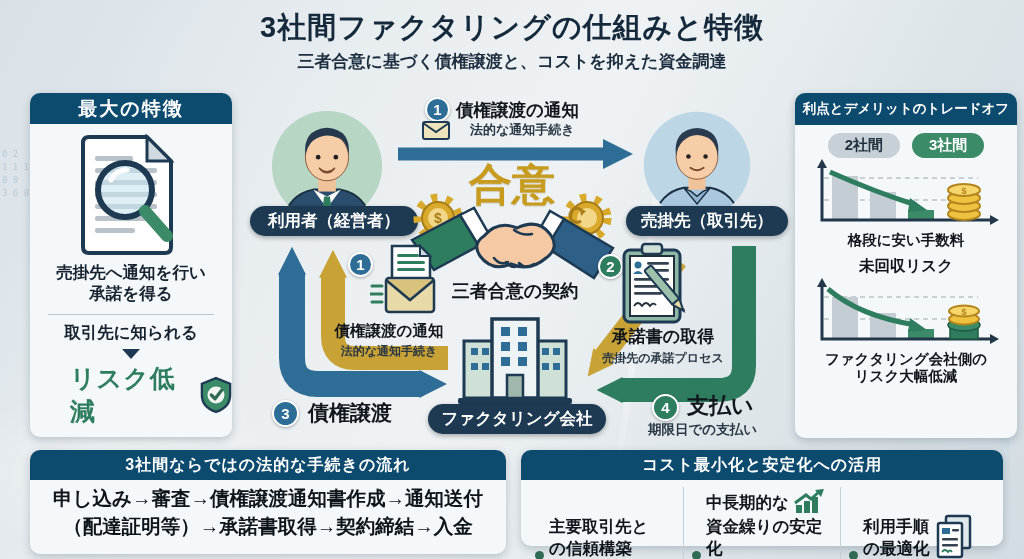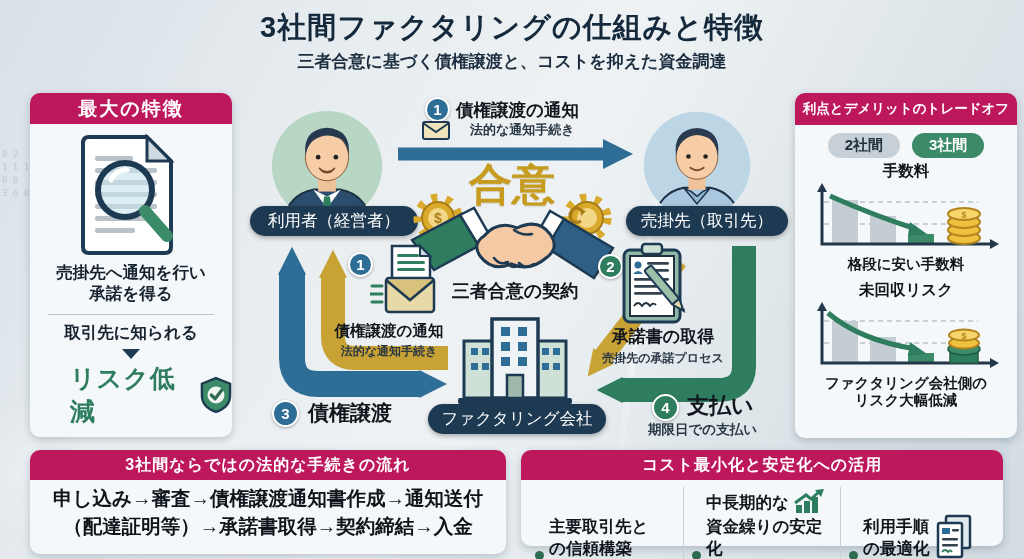--- a/index.html
+++ b/index.html
@@ -9,33 +9,33 @@
   .glow{position:absolute;pointer-events:none;}
   .glow.g1{left:640px;top:80px;width:6px;height:420px;background:linear-gradient(180deg,rgba(255,255,255,0),rgba(255,255,255,.55),rgba(255,255,255,0));transform:rotate(8deg);}
   .glow.g2{left:1000px;top:60px;width:10px;height:460px;background:linear-gradient(180deg,rgba(255,255,255,0),rgba(186,214,226,.6),rgba(255,255,255,0));}
   .glow.g3{left:-40px;top:380px;width:320px;height:180px;background:radial-gradient(closest-side,rgba(255,255,255,.5),rgba(255,255,255,0));}
   .bg-digits{position:absolute;left:2px;top:148px;font-family:"DejaVu Sans Mono",monospace;font-size:9px;line-height:13px;color:rgba(140,170,190,.45);white-space:pre-line;}
   
   .title{position:absolute;left:0;top:8px;width:100%;text-align:center;font-size:29px;font-weight:800;color:#15293c;letter-spacing:1px;}
   .subtitle{position:absolute;left:0;top:50px;width:100%;text-align:center;font-size:17px;font-weight:700;color:#1b2d3e;}
   
   .panel{position:absolute;background:#f5f8fa;border-radius:10px;box-shadow:0 3px 8px rgba(20,40,60,.22);}
-  .panel-head{background:#be185d;color:#fff;font-weight:800;text-align:center;border-radius:10px 10px 0 0;}
+  .panel-head{background:#0c4a6e;color:#fff;font-weight:800;text-align:center;border-radius:10px 10px 0 0;}
   
   .left-panel{left:30px;top:93px;width:202px;height:344px;display:flex;flex-direction:column;}
   .left-panel .panel-head{height:31px;line-height:31px;font-size:19px;letter-spacing:2px;}
   .doc-icon{display:block;margin:8px auto 2px;}
   .feature-text{margin:2px 4px 0;text-align:center;font-size:16.5px;font-weight:800;color:#16222e;line-height:1.3;}
   .lp-divider{border:none;border-top:1.5px solid #b9c6ce;margin:9px 18px 7px;}
   .known-text{text-align:center;font-size:16.5px;font-weight:800;color:#16222e;}
   .tri-down{width:0;height:0;margin:5px auto 2px;border-left:9px solid transparent;border-right:9px solid transparent;border-top:10px solid #1d3a52;}
   .risk-row{display:flex;align-items:center;justify-content:center;gap:6px;margin-top:1px;}
   .risk-text{font-size:25px;font-weight:800;color:#2e7d5f;letter-spacing:1px;margin-left:40px;}
   
-  .pill{position:absolute;background:#1d3a52;color:#fff;font-weight:400;text-align:center;border-radius:18px;padding:4px 6px;font-size:16.5px;box-shadow:0 2px 5px rgba(0,0,0,.3);white-space:nowrap;}
+  .pill{position:absolute;background:#1d3a52;color:#fff;font-weight:700;text-align:center;border-radius:18px;padding:4px 6px;font-size:16.5px;box-shadow:0 2px 5px rgba(0,0,0,.3);white-space:nowrap;}
   .num{position:absolute;width:25px;height:25px;border-radius:50%;color:#fff;font-weight:800;font-size:15px;display:flex;align-items:center;justify-content:center;border:2px solid #fff;box-shadow:0 1px 3px rgba(0,0,0,.3);box-sizing:border-box;}
   .num.blue{background:#2e6e96;}
   .num.green{background:#2e7d5f;}
   .step-title{position:absolute;font-weight:800;color:#10161c;white-space:nowrap;}
   .step-sub{position:absolute;font-weight:700;color:#2a3744;white-space:nowrap;}
   .abs{position:absolute;}
   .agree-word{position:absolute;left:452px;top:156px;width:120px;text-align:center;font-size:43px;font-weight:800;color:#c79c1e;text-shadow:0 1px 1px rgba(120,80,0,.25);}
   .agree-caption{position:absolute;left:425px;top:279px;width:180px;text-align:center;font-size:18px;font-weight:800;color:#10161c;}
   
   .right-panel{left:795px;top:93px;width:222px;height:345px;display:flex;flex-direction:column;}
@@ -292,21 +292,20 @@
     <rect x="8" y="83" width="114" height="6" rx="2" fill="#1d3a52"></rect>
   </svg>
   <div class="pill" style="left:428px;top:404px;width:166px;font-size:16.5px;">ファクタリング会社</div>
 
   <aside class="panel right-panel">
     <div class="panel-head">利点とデメリットのトレードオフ</div>
     <div class="badge-row">
       <span class="badge gray">2社間</span>
       <span class="badge green">3社間</span>
     </div>
-    <div class="mini-title">手数料</div>
     <svg class="mini-chart" width="200" height="74" viewBox="0 0 200 74">
       <line x1="18" y1="20" x2="172" y2="20" stroke="#b9c2c8" stroke-width="1.5" stroke-dasharray="5 4"></line>
       <line x1="18" y1="42" x2="172" y2="42" stroke="#b9c2c8" stroke-width="1.5" stroke-dasharray="5 4"></line>
       <rect x="26" y="18" width="26" height="44" fill="#c4cdd3"></rect>
       <rect x="64" y="34" width="26" height="28" fill="#c4cdd3"></rect>
       <rect x="102" y="52" width="26" height="10" fill="#3c8b68"></rect>
       <path d="M16 8 V62 H186" stroke="#22384a" stroke-width="3" fill="none"></path>
       <path d="M11 10 L16 1 L21 10 Z" fill="#22384a"></path>
         <path d="M184 57 L193 62 L184 67 Z" fill="#22384a"></path>
       <path d="M24 14 C60 30 88 40 110 47" stroke="#2e7d5f" stroke-width="5" fill="none"></path>

